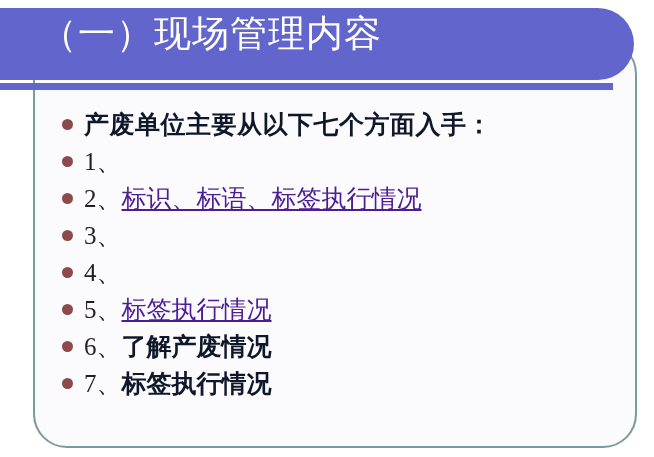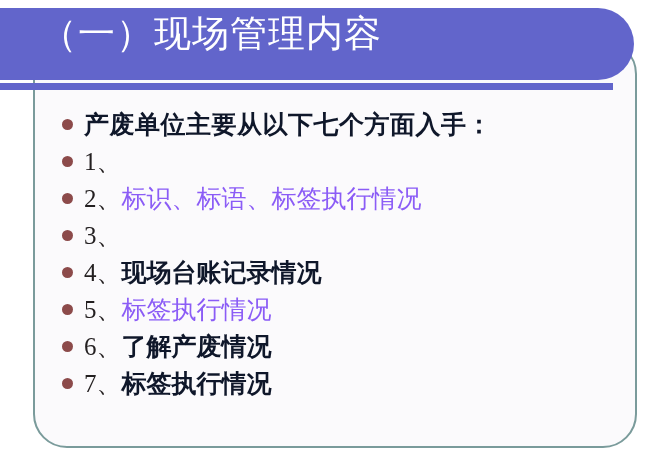--- a/index.html
+++ b/index.html
@@ -101,21 +101,21 @@
     font-family: "Liberation Serif", "DejaVu Serif", serif;
   }
 
   .txt {
     font-size: 25px;
     font-family: "Liberation Serif", "DejaVu Serif", serif;
   }
 
   .c-black { color: #0f172a; font-weight: bold; }
   .c-red   { color: #e01f26; }
-  .c-brick { color: #8b5cf6; }
+  .c-brick { color: #4c1d95; text-decoration: underline; }
 
   
   .intro .txt { letter-spacing: 0.5px; }
 </style>
 </head>
 <body>
 
 <div id="slide">
 
   <div class="frame"></div>
@@ -145,21 +145,20 @@
     </div>
 
     <div class="list-item">
       <span class="bullet"></span>
       <span class="num">3、</span>
     </div>
 
     <div class="list-item">
       <span class="bullet"></span>
       <span class="num">4、</span>
-      <span class="txt c-black">现场台账记录情况</span>
     </div>
 
     <div class="list-item">
       <span class="bullet"></span>
       <span class="num">5、</span>
       <span class="txt c-brick">标签执行情况</span>
     </div>
 
     <div class="list-item">
       <span class="bullet"></span>

